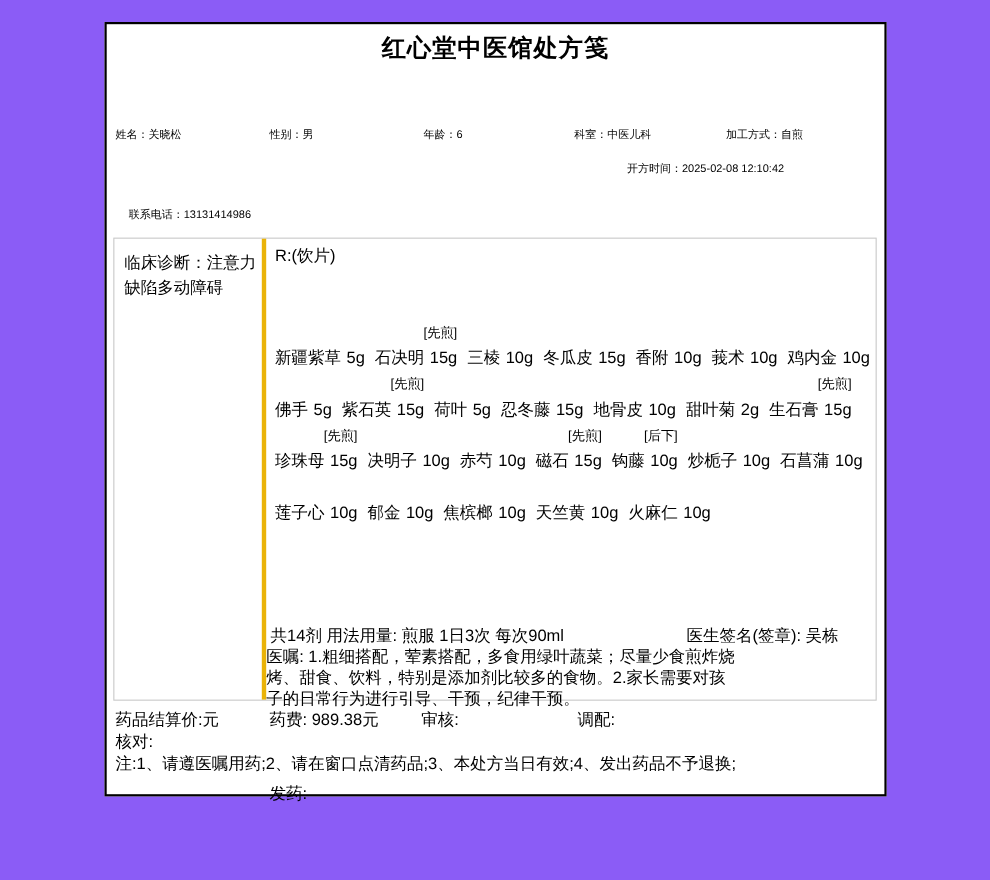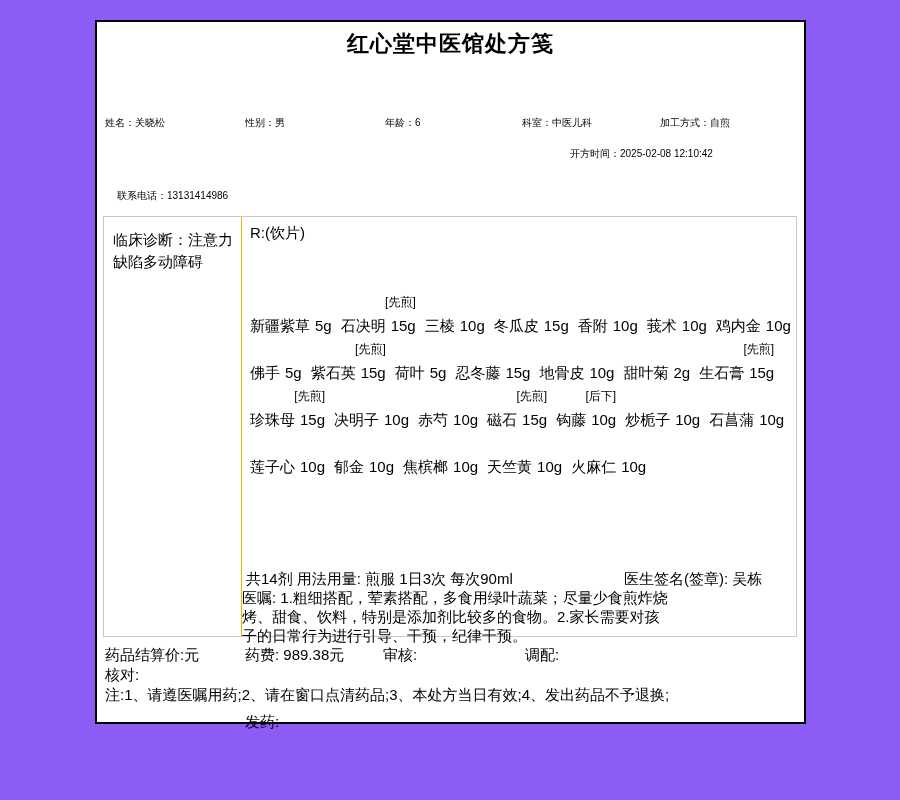--- a/index.html
+++ b/index.html
@@ -4,21 +4,21 @@
 <style>
   html,body{margin:0;padding:0;background:#ffffff;}
   .canvas{position:relative;width:900px;height:800px;background:#8b5cf6;overflow:hidden;
           font-family:"Liberation Sans","DejaVu Sans",sans-serif;color:#000;}
   .sheet{position:absolute;left:95px;top:20px;width:707px;height:700px;border:2px solid #000;background:#fff;}
   .title{position:absolute;top:9px;left:0;width:100%;text-align:center;
          font-size:22px;font-weight:bold;line-height:26px;letter-spacing:1px;}
   .fld{position:absolute;font-size:10px;line-height:20px;white-space:nowrap;}
   
   .rx-box{position:absolute;left:6px;top:194px;width:692px;height:419px;border:1px solid #c8c8c8;display:flex;}
-  .diag-col{flex:0 0 138px;box-sizing:border-box;border-right:1px solid #eab308;
+  .diag-col{flex:0 0 138px;box-sizing:border-box;border-right:4px solid #eab308;
             padding:12px 5px 0 9px;font-size:15px;line-height:22px;}
   .rx-col{flex:1;position:relative;padding:6px 0 0 8px;}
   .rx-header{font-size:15px;line-height:20px;}
   .groups{margin-top:4px;}
   .med-row{white-space:nowrap;height:47px;}
   .med-cell{display:inline-block;vertical-align:bottom;margin-right:9px;}
   .ann{display:block;height:22px;font-size:12px;line-height:22px;text-align:right;white-space:nowrap;margin-top:44px;}
   .med{display:block;font-size:15px;line-height:25px;text-align:left;white-space:nowrap;}
   .mdose{margin-left:5px;}
   .usage{position:absolute;left:4px;top:352px;font-size:15px;line-height:20px;white-space:nowrap;}

